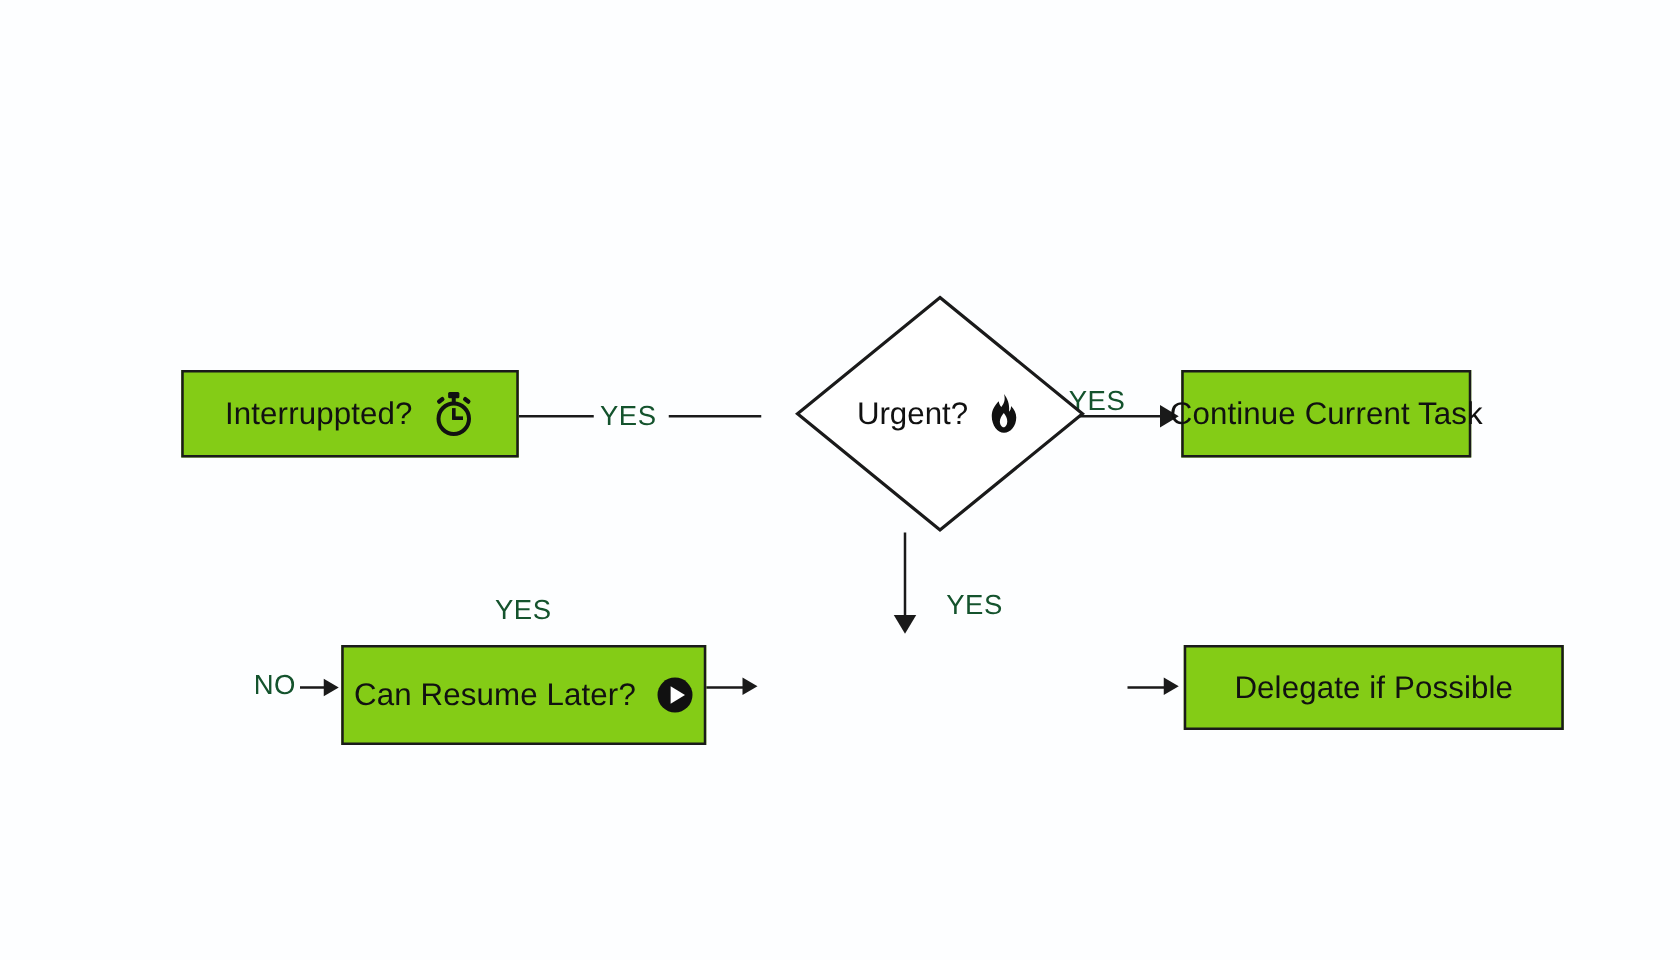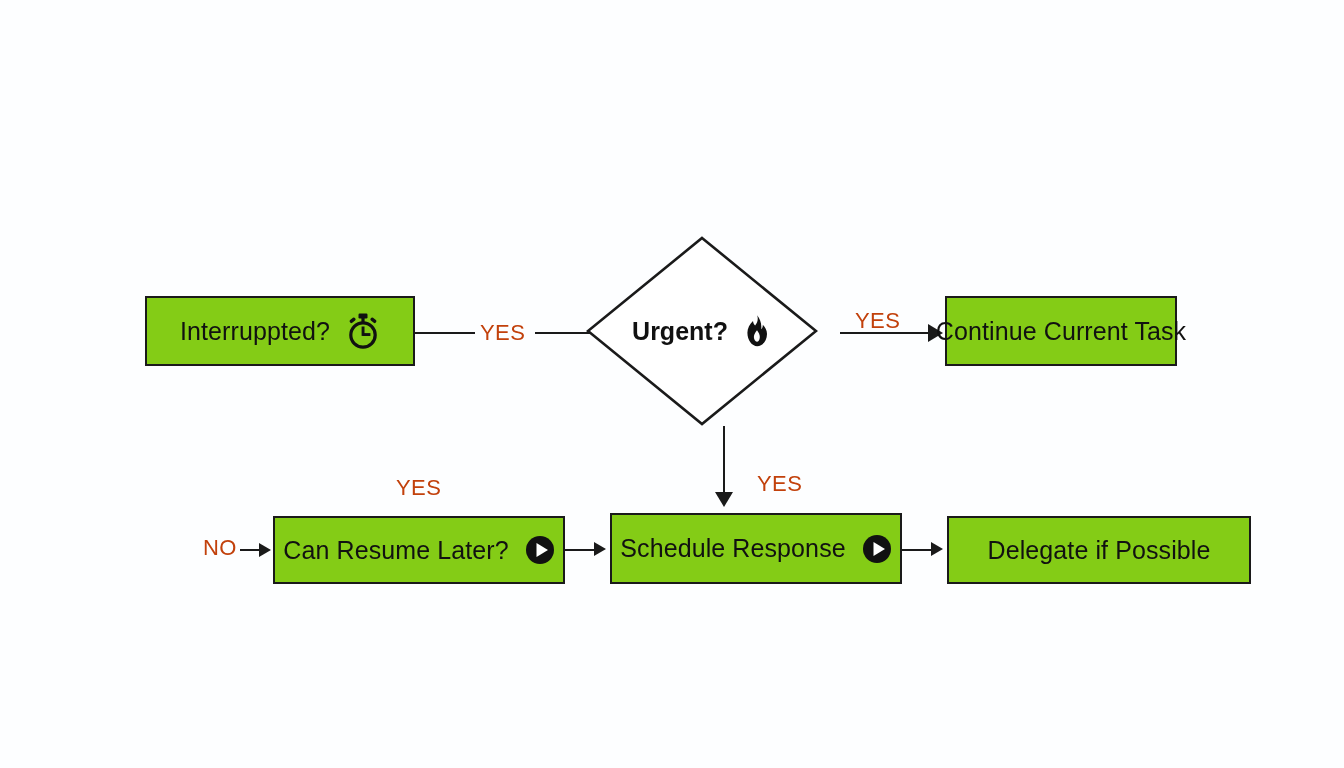--- a/index.html
+++ b/index.html
@@ -57,32 +57,31 @@
     color: #111111;
     white-space: nowrap;
   }
   .node .node-label {
     font-size: 25px;
     letter-spacing: 0.1px;
   }
 
   #node-interrupted { left: 145px; top: 296px; width: 270px; height: 70px; }
   #node-continue    { left: 945px; top: 296px; width: 232px; height: 70px; }
-  #node-resume      { left: 273px; top: 516px; width: 292px; height: 68px; }
+  #node-resume      { left: 273px; top: 516px; width: 292px; height: 80px; }
   #node-schedule    { left: 610px; top: 513px; width: 292px; height: 71px; }
   #node-delegate    { left: 947px; top: 516px; width: 304px; height: 68px; }
 
   
   #node-urgent {
     position: absolute;
-    left: 586px;
+    left: 636px;
     top: 236px;
     width: 232px;
     height: 190px;
-    font-weight: bold;
   }
   #node-urgent .diamond-shape {
     position: absolute;
     inset: 0;
   }
   #node-urgent .diamond-content {
     position: absolute;
     inset: 0;
     display: flex;
     align-items: center;
@@ -132,21 +131,21 @@
     border-top: 7px solid transparent;
     border-bottom: 7px solid transparent;
     border-left: 12px solid #1a1a1a;
   }
 
   
   .edge-label {
     position: absolute;
     font-size: 22px;
     line-height: 1;
-    color: #c2410c;
+    color: #14532d;
     white-space: nowrap;
     letter-spacing: 0.4px;
   }
 </style>
 </head>
 <body>
 
 <div id="canvas">
 
 
@@ -211,27 +210,18 @@
   <div class="node" id="node-resume">
     <span class="node-label">Can Resume Later?</span>
     <span class="icon">
       <svg width="30" height="30" viewBox="0 0 30 30">
         <circle cx="15" cy="15" r="14" fill="#111"></circle>
         <polygon points="11.5,8 23,15 11.5,22" fill="#ffffff"></polygon>
       </svg>
     </span>
   </div>
 
-  <div class="node" id="node-schedule">
-    <span class="node-label">Schedule Response</span>
-    <span class="icon">
-      <svg width="30" height="30" viewBox="0 0 30 30">
-        <circle cx="15" cy="15" r="14" fill="#111"></circle>
-        <polygon points="11.5,8 23,15 11.5,22" fill="#ffffff"></polygon>
-      </svg>
-    </span>
-  </div>
 
   <div class="node" id="node-delegate">
     <span class="node-label">Delegate if Possible</span>
   </div>
 
 </div>
 
 </body></html>

